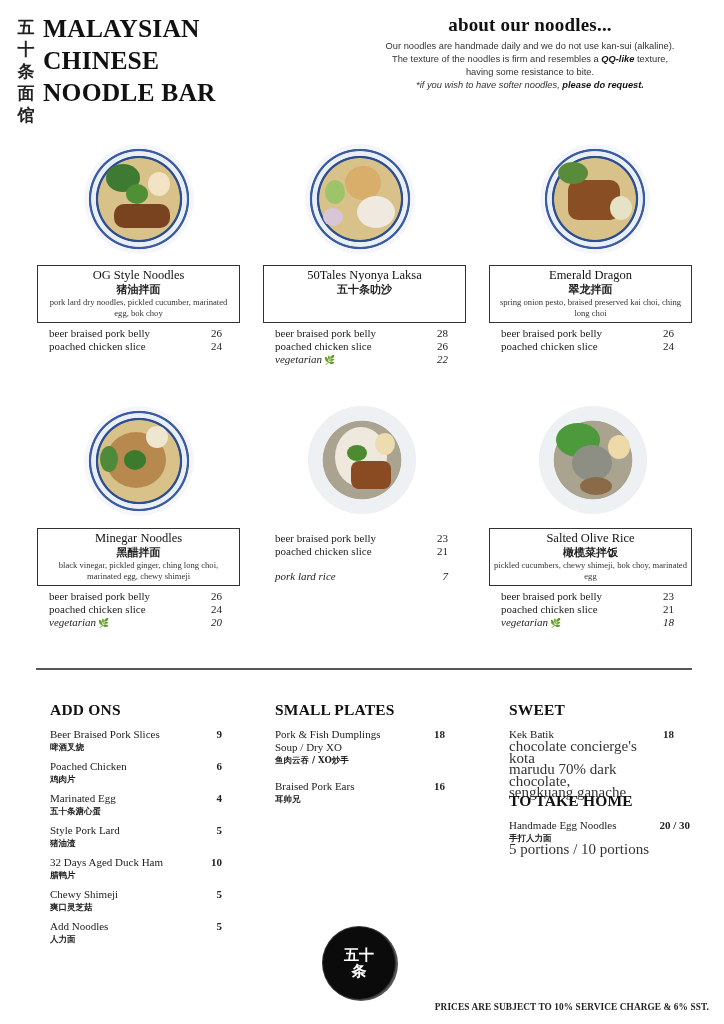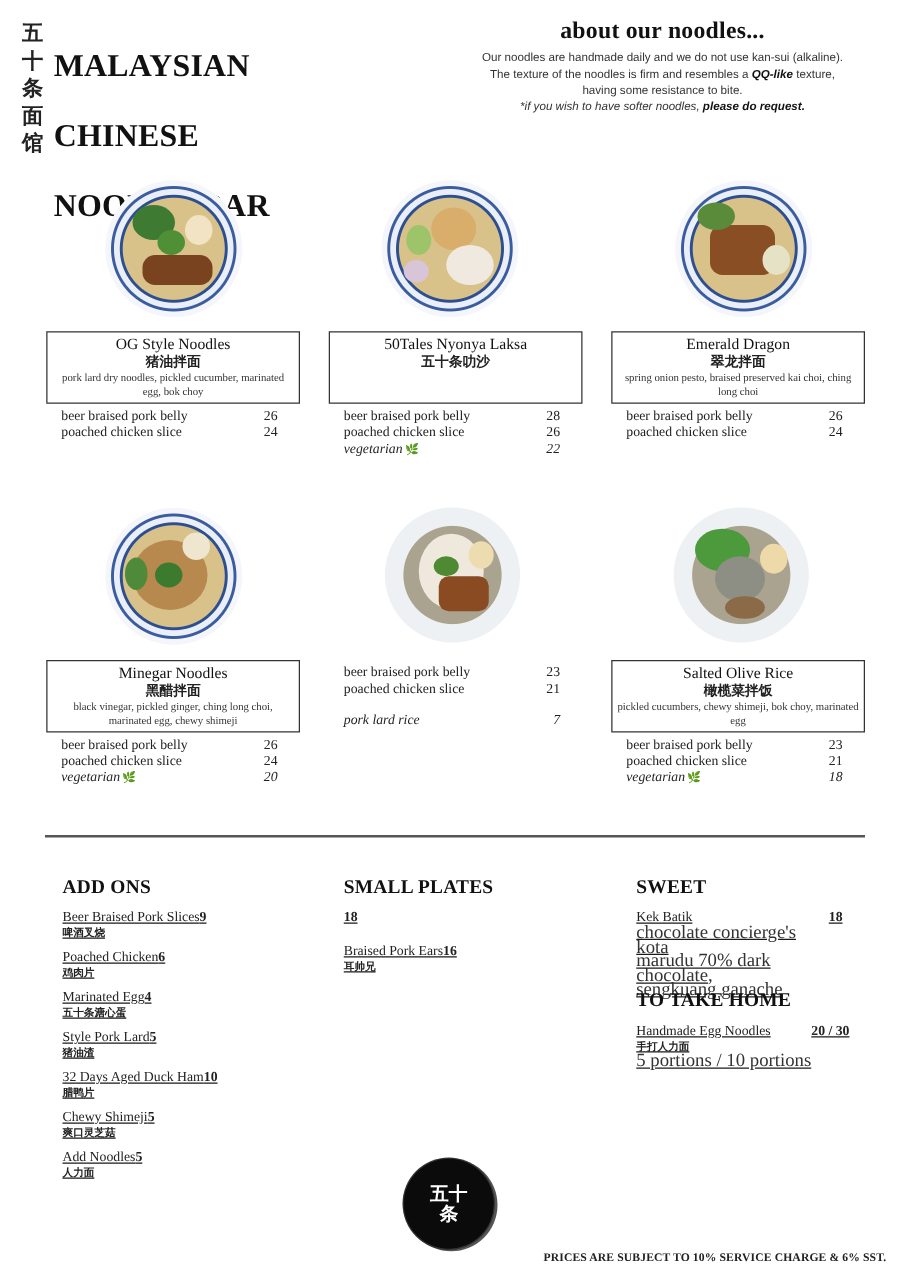--- a/index.html
+++ b/index.html
@@ -3,21 +3,21 @@
 <meta charset="utf-8">
 <style>
   * { box-sizing: border-box; margin: 0; padding: 0; }
   html, body { width: 724px; height: 1024px; background: #ffffff; overflow: hidden; }
   body { position: relative; font-family: "Liberation Serif", "DejaVu Serif", serif; color: #1a1a1a; }
 
   
   .cn-vertical { position: absolute; left: 16px; top: 16px; width: 20px; font-size: 17px; line-height: 22px; font-weight: bold; color: #222; text-align: center; font-family: "DejaVu Serif", serif; }
   .cn-vertical span { display: block; }
   .brand-title { position: absolute; left: 43px; top: 13px; font-family: "Liberation Serif", serif; font-weight: bold; font-size: 25.5px; line-height: 32px; letter-spacing: 0.2px; color: #111; }
-  .brand-title span { display: block; margin-top: 24px; }
+  .brand-title span { display: block; }
 
   .about { position: absolute; right: 14px; top: 14px; width: 360px; text-align: center; }
   .about h2 { font-family: "Liberation Serif", serif; font-size: 19px; font-weight: bold; color: #111; margin-bottom: 4px; letter-spacing: 0.2px; }
   .about p { font-family: "Liberation Sans", sans-serif; font-size: 9.3px; line-height: 13px; color: #333; }
   .about p b { color: #111; }
   .about p.note { font-style: italic; }
 
   
   .bowl { position: absolute; width: 110px; height: 110px; border-radius: 50%; }
   .bowl.blue { background: radial-gradient(circle at 50% 50%, #d8c28a 0 52%, #2d4e8f 53% 55%, #e9eef7 56% 61%, #3b5da0 62% 64%, #f4f6fb 65% 70%, rgba(255,255,255,0) 71%); }
@@ -34,21 +34,21 @@
   .dish .row { display: flex; justify-content: space-between; font-size: 11px; line-height: 13px; color: #222; }
   .dish .row.veg { font-style: italic; }
   .dish .row.gap { margin-top: 12px; font-style: italic; }
   .veg-icon { display: inline-block; font-size: 9px; color: #999; font-style: normal; margin-left: 2px; }
 
   .divider { position: absolute; left: 36px; top: 668px; width: 656px; height: 2px; background: #555; }
 
   
   .section { position: absolute; }
   .section h3 { font-size: 15.5px; font-weight: bold; color: #111; letter-spacing: 0.2px; margin-bottom: 9px; }
-  .item { display: flex; justify-content: flex-start; margin-bottom: 7px; text-decoration: underline; }
+  .item { display: flex; justify-content: space-between; margin-bottom: 7px; }
   .item .left { display: flex; flex-direction: column; }
   .item .en { font-size: 11px; line-height: 13px; color: #222; }
   .item .cn { font-size: 8.5px; line-height: 12px; color: #222; font-weight: bold; font-family: "DejaVu Serif", serif; }
   .item .sub { font-size: 15px; line-height: 11.5px; color: #333; }
   .item .price { font-size: 11px; font-weight: bold; color: #222; line-height: 13px; }
 
   .logo { position: absolute; left: 323px; top: 927px; width: 72px; height: 72px; border-radius: 50%; background: #0b0b0b; box-shadow: 0 0 0 1px #333, 2px 1px 0 1px #555; display: flex; align-items: center; justify-content: center; flex-direction: column; color: #fff; font-family: "DejaVu Sans", sans-serif; }
   .logo span { font-size: 15px; line-height: 16px; font-weight: bold; }
 
   .footer { position: absolute; right: 15px; top: 1002px; font-size: 9.3px; font-weight: bold; color: #222; letter-spacing: 0.1px; }
@@ -283,20 +283,25 @@
         <span class="en">Add Noodles</span>
         <span class="cn">人力面</span>
       </div>
       <span class="price">5</span>
     </div>
 </div>
 
 <div class="section" style="left:275px;top:701px;width:170px;">
   <h3>SMALL PLATES</h3>
   <div class="item" style="margin-bottom:14px;">
+      <div class="left">
+        <span class="en">Pork &amp; Fish Dumplings</span>
+        <span class="en">Soup / Dry XO</span>
+        <span class="cn">鱼肉云吞 / XO炒手</span>
+      </div>
       <span class="price">18</span>
     </div>
   <div class="item">
       <div class="left">
         <span class="en">Braised Pork Ears</span>
         <span class="cn">耳帅兄</span>
       </div>
       <span class="price">16</span>
     </div>
 </div>

